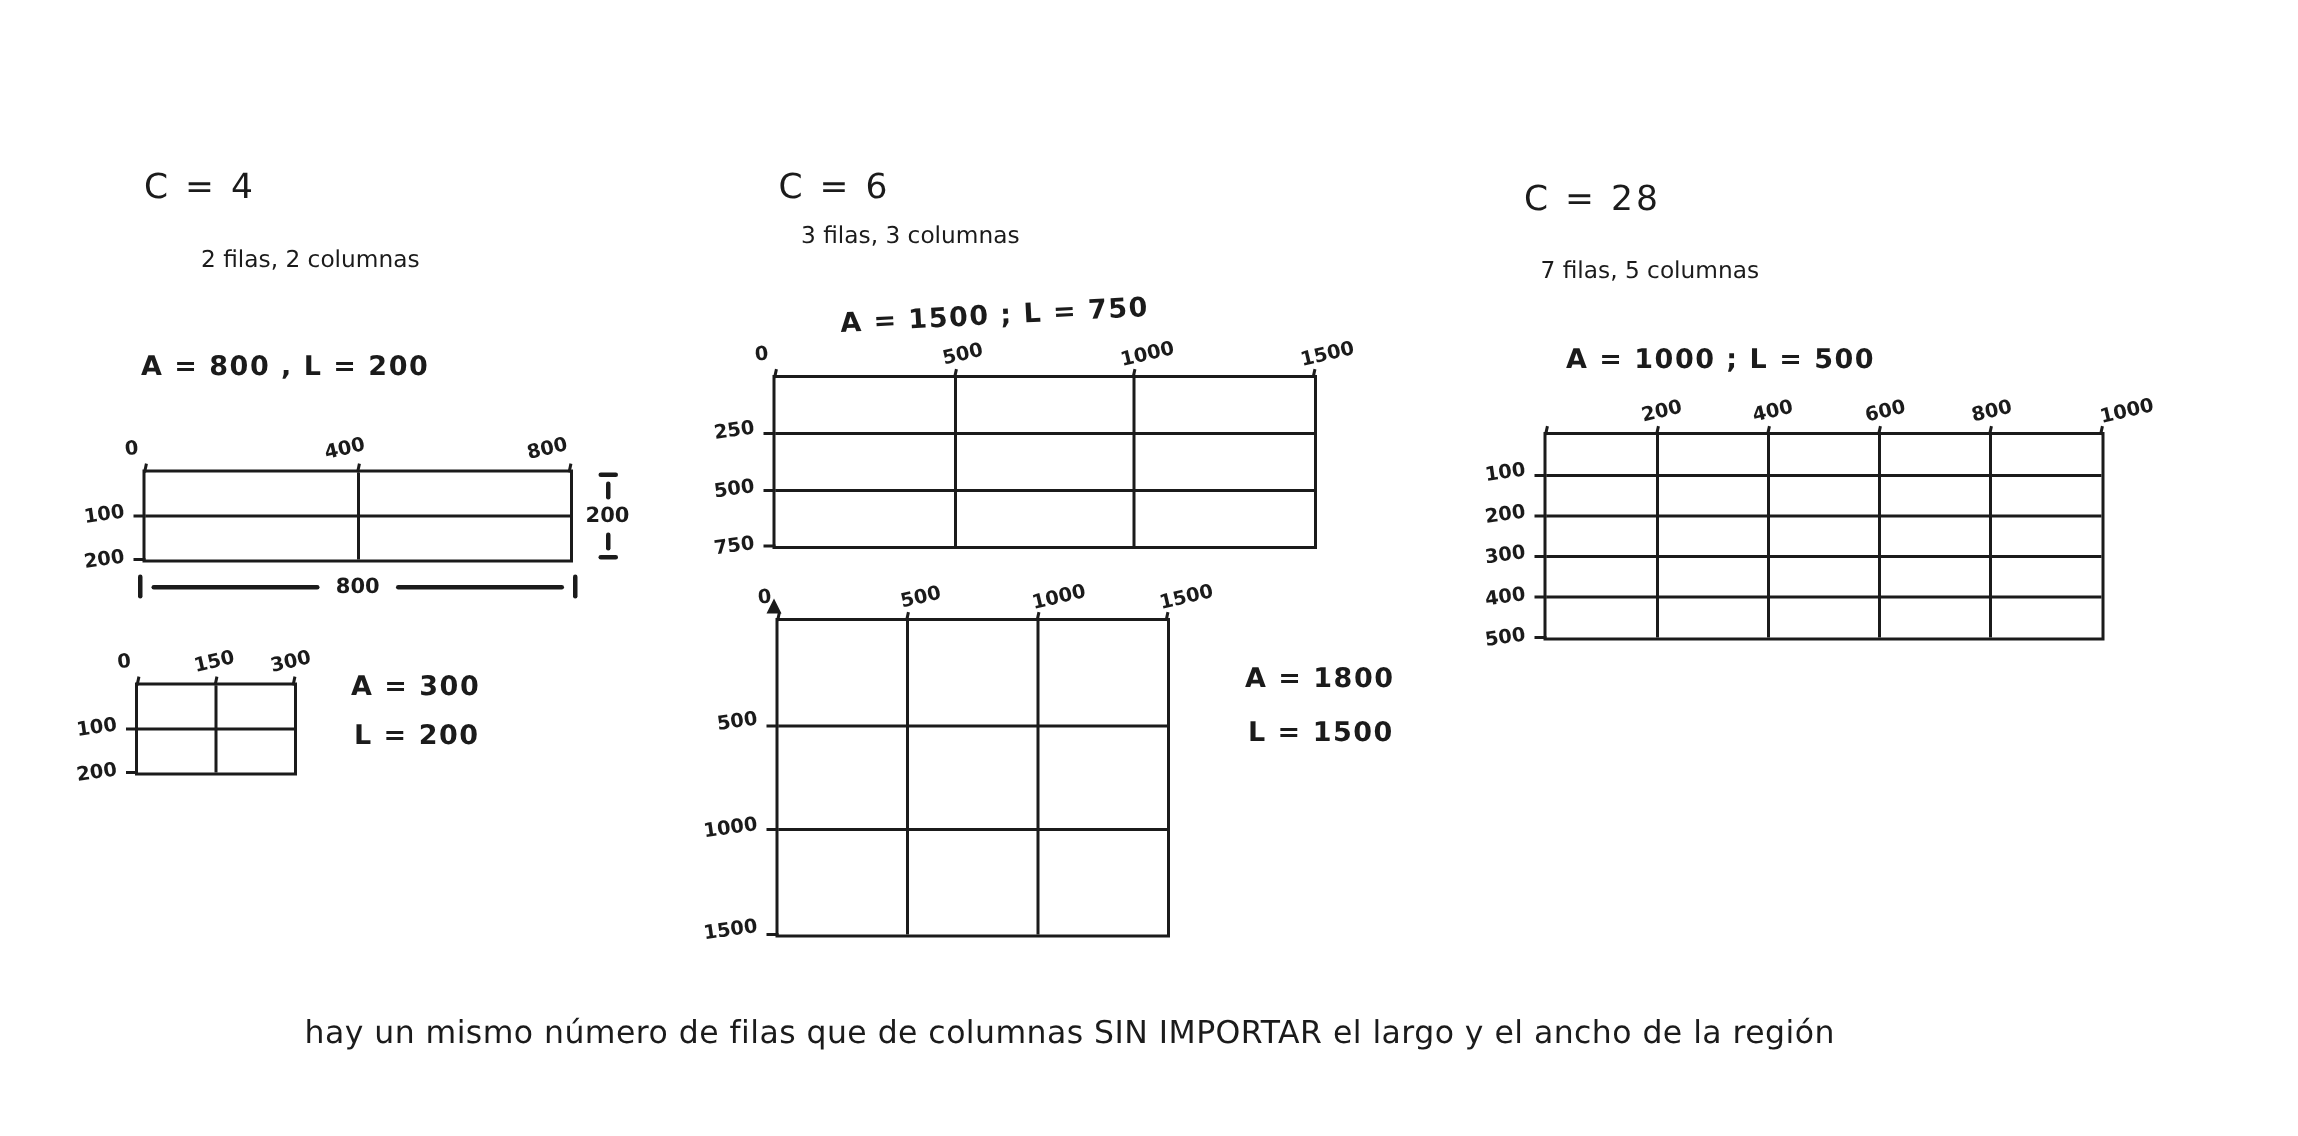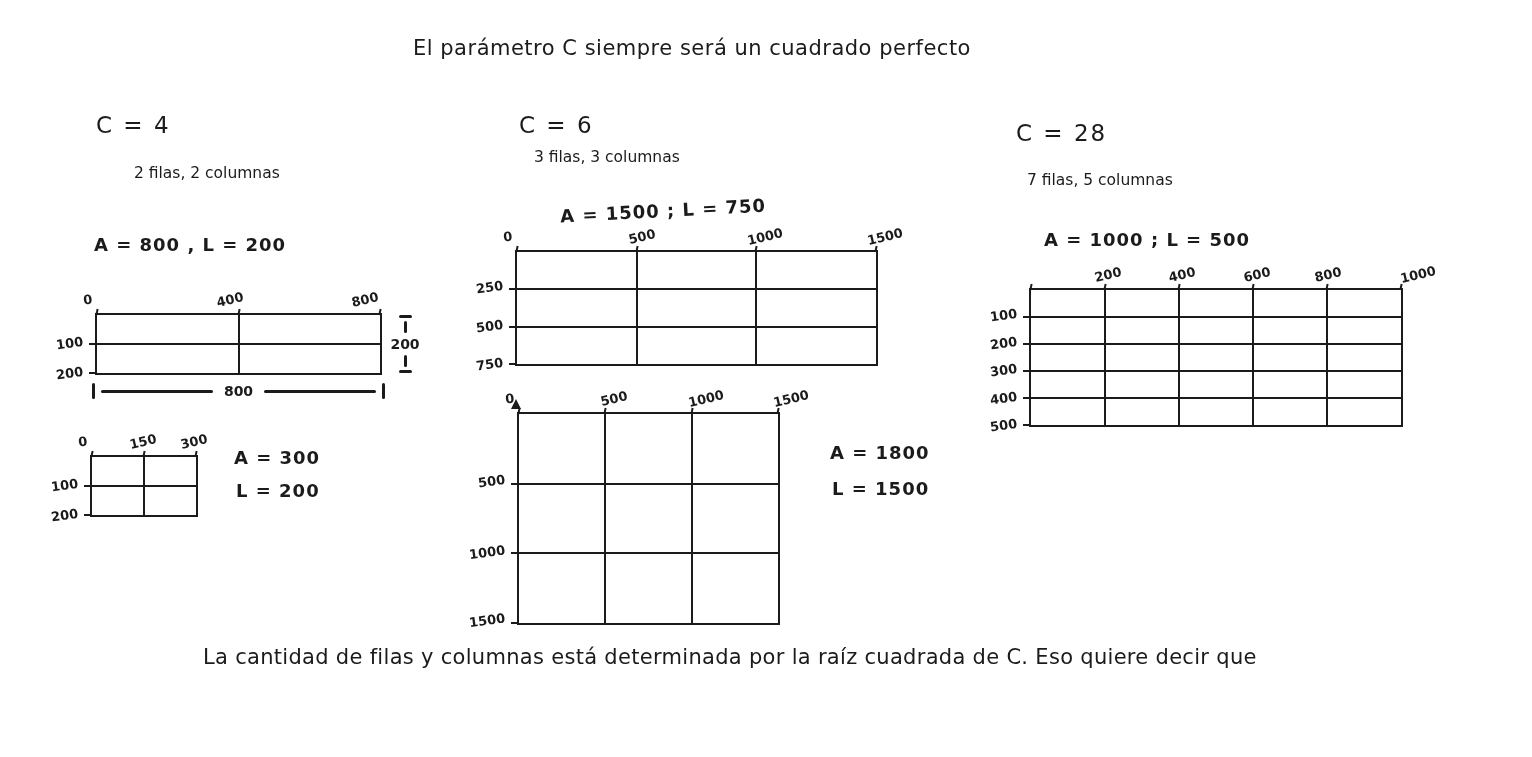--- a/index.html
+++ b/index.html
@@ -54,21 +54,20 @@
     border-left:5px solid transparent;border-right:5px solid transparent;
     border-bottom:10px solid #1b1b1b;
   }
   .footer-line{position:absolute;font-size:21px;font-weight:500;letter-spacing:.3px;white-space:nowrap;}
 </style>
 </head>
 <body>
 
 <div class="canvas">
 
-  <div class="title">El parámetro C siempre será un cuadrado perfecto</div>
 
   <div class="c-label" style="left:96px;top:112px">C = 4</div>
   <div class="dims-label" style="left:134px;top:164px">2 filas, 2 columnas</div>
   <div class="params-label" style="left:94px;top:234px">A = 800 ,   L = 200</div>
 
   <div class="gridwrap" style="left:95px;top:313px;width:287px;height:62px">
     <div class="grid">
         <div class="vline" style="left: 50%;"></div>
         <div class="hline" style="top: 50%;"></div>
         <div class="xtickmark" style="left: 0%;"></div>
@@ -221,15 +220,15 @@
     </div>
     <div class="yticklabels">
       <span class="ytick" style="top:20%">100</span>
       <span class="ytick" style="top:40%">200</span>
       <span class="ytick" style="top:60%">300</span>
       <span class="ytick" style="top:80%">400</span>
       <span class="ytick" style="top:99%">500</span>
     </div>
   </div>
 
-  <div class="footer-line" style="left:203px;top:645px">La cantidad de filas y columnas está determinada por la raíz cuadrada de C. Eso quiere decir que</div>
+  <div class="footer-line" style="left:203px;top:676px">hay un mismo número de filas que de columnas SIN IMPORTAR el largo y el ancho de la región</div>
 
 </div>
 
 </body></html>

